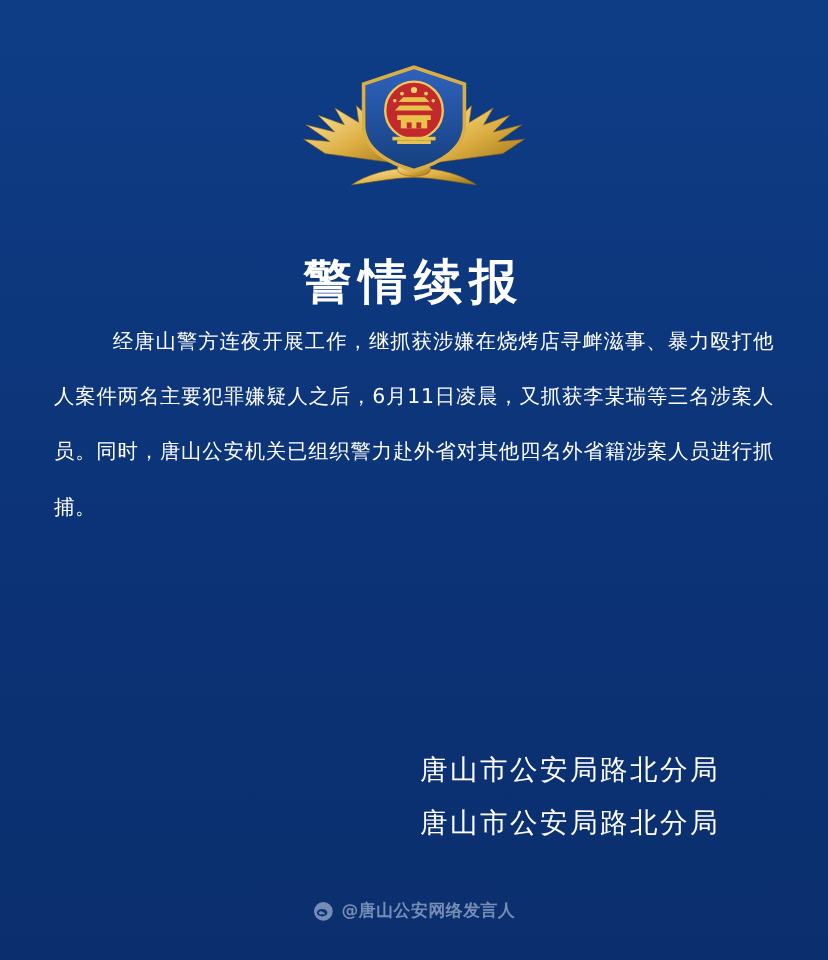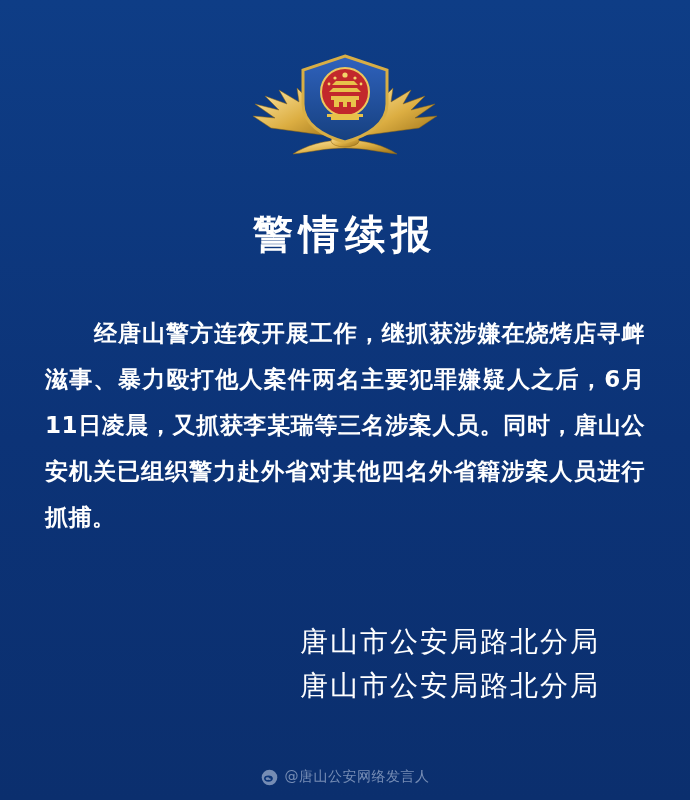--- a/index.html
+++ b/index.html
@@ -41,56 +41,55 @@
     font-size: 40px;
     letter-spacing: 6px;
     font-weight: 700;
     color: #ffffff;
     text-align: center;
     font-family: "DejaVu Sans", "Liberation Sans", sans-serif;
   }
 
   
   .body-text {
-    margin-top: 48px;
     width: 600px;
-    font-size: 23px;
+    font-size: 17px;
     line-height: 46px;
     letter-spacing: 0.5px;
     text-align: justify;
     text-indent: 49px;
     color: #ffffff;
     font-family: "DejaVu Sans", "Liberation Sans", sans-serif;
-    font-weight: bold;
   }
 
   
   .sign-block {
     position: absolute;
     right: 90px;
     bottom: 92px;
     text-align: right;
-    font-size: 28px;
+    font-size: 23px;
     line-height: 44px;
     letter-spacing: 2px;
     color: #ffffff;
     font-family: "DejaVu Sans", "Liberation Sans", sans-serif;
   }
 
   
   .footer {
     position: absolute;
     left: 0;
     right: 0;
-    bottom: 14px;
+    bottom: 32px;
     display: flex;
     align-items: center;
     justify-content: center;
     gap: 7px;
     opacity: 0.55;
+    font-weight: bold;
   }
   .weibo-icon {
     width: 17px;
     height: 17px;
     display: block;
   }
   .footer-text {
     font-size: 14px;
     color: #cdd9ee;
     letter-spacing: 0.5px;

